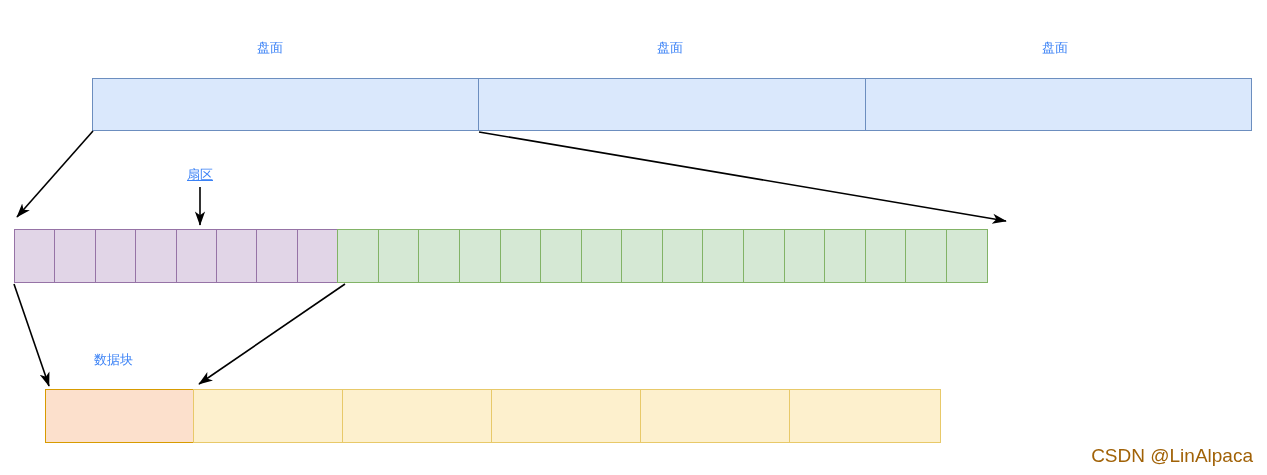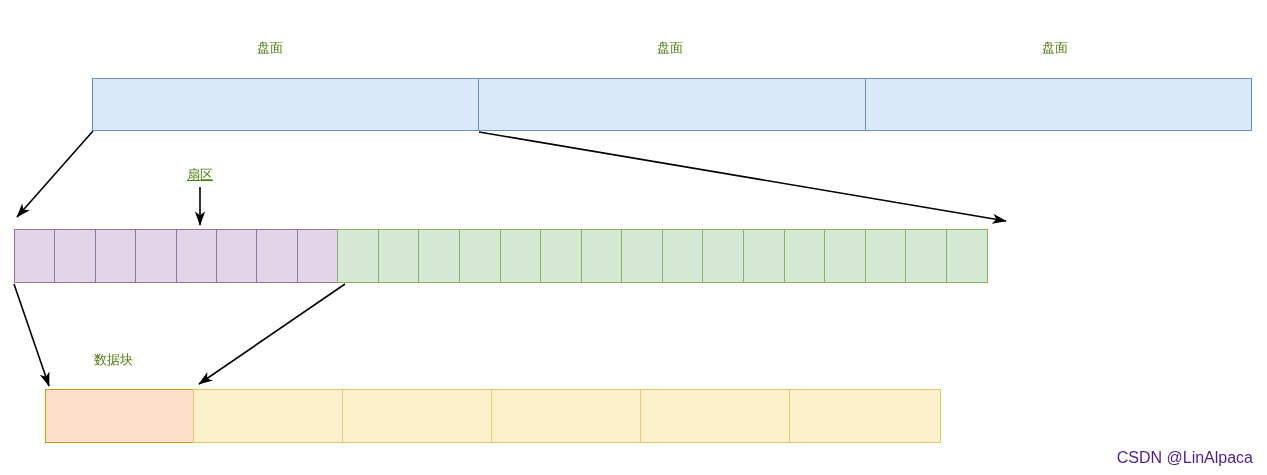--- a/index.html
+++ b/index.html
@@ -14,21 +14,21 @@
     position: relative;
     width: 1267px;
     height: 475px;
     background: #ffffff;
     overflow: hidden;
   }
   .label {
     position: absolute;
     font-size: 13px;
     line-height: 15px;
-    color: #4d7c0f;
+    color: #3b82f6;
     white-space: nowrap;
     text-align: center;
   }
   .bar {
     position: absolute;
     display: flex;
     box-sizing: border-box;
   }
   
   #platter-bar {
@@ -98,22 +98,22 @@
     width: 1267px;
     height: 475px;
     pointer-events: none;
   }
 
   
   #watermark {
     position: absolute;
     right: 14px;
     bottom: 8px;
-    font-size: 16px;
-    color: #4c1d95;
+    font-size: 19px;
+    color: #a16207;
     white-space: nowrap;
   }
 </style>
 </head>
 <body>
 
 <div id="canvas">
 
   <div class="label" style="left:240px; top:40px; width:60px;">盘面</div>
   <div class="label" style="left:640px; top:40px; width:60px;">盘面</div>

